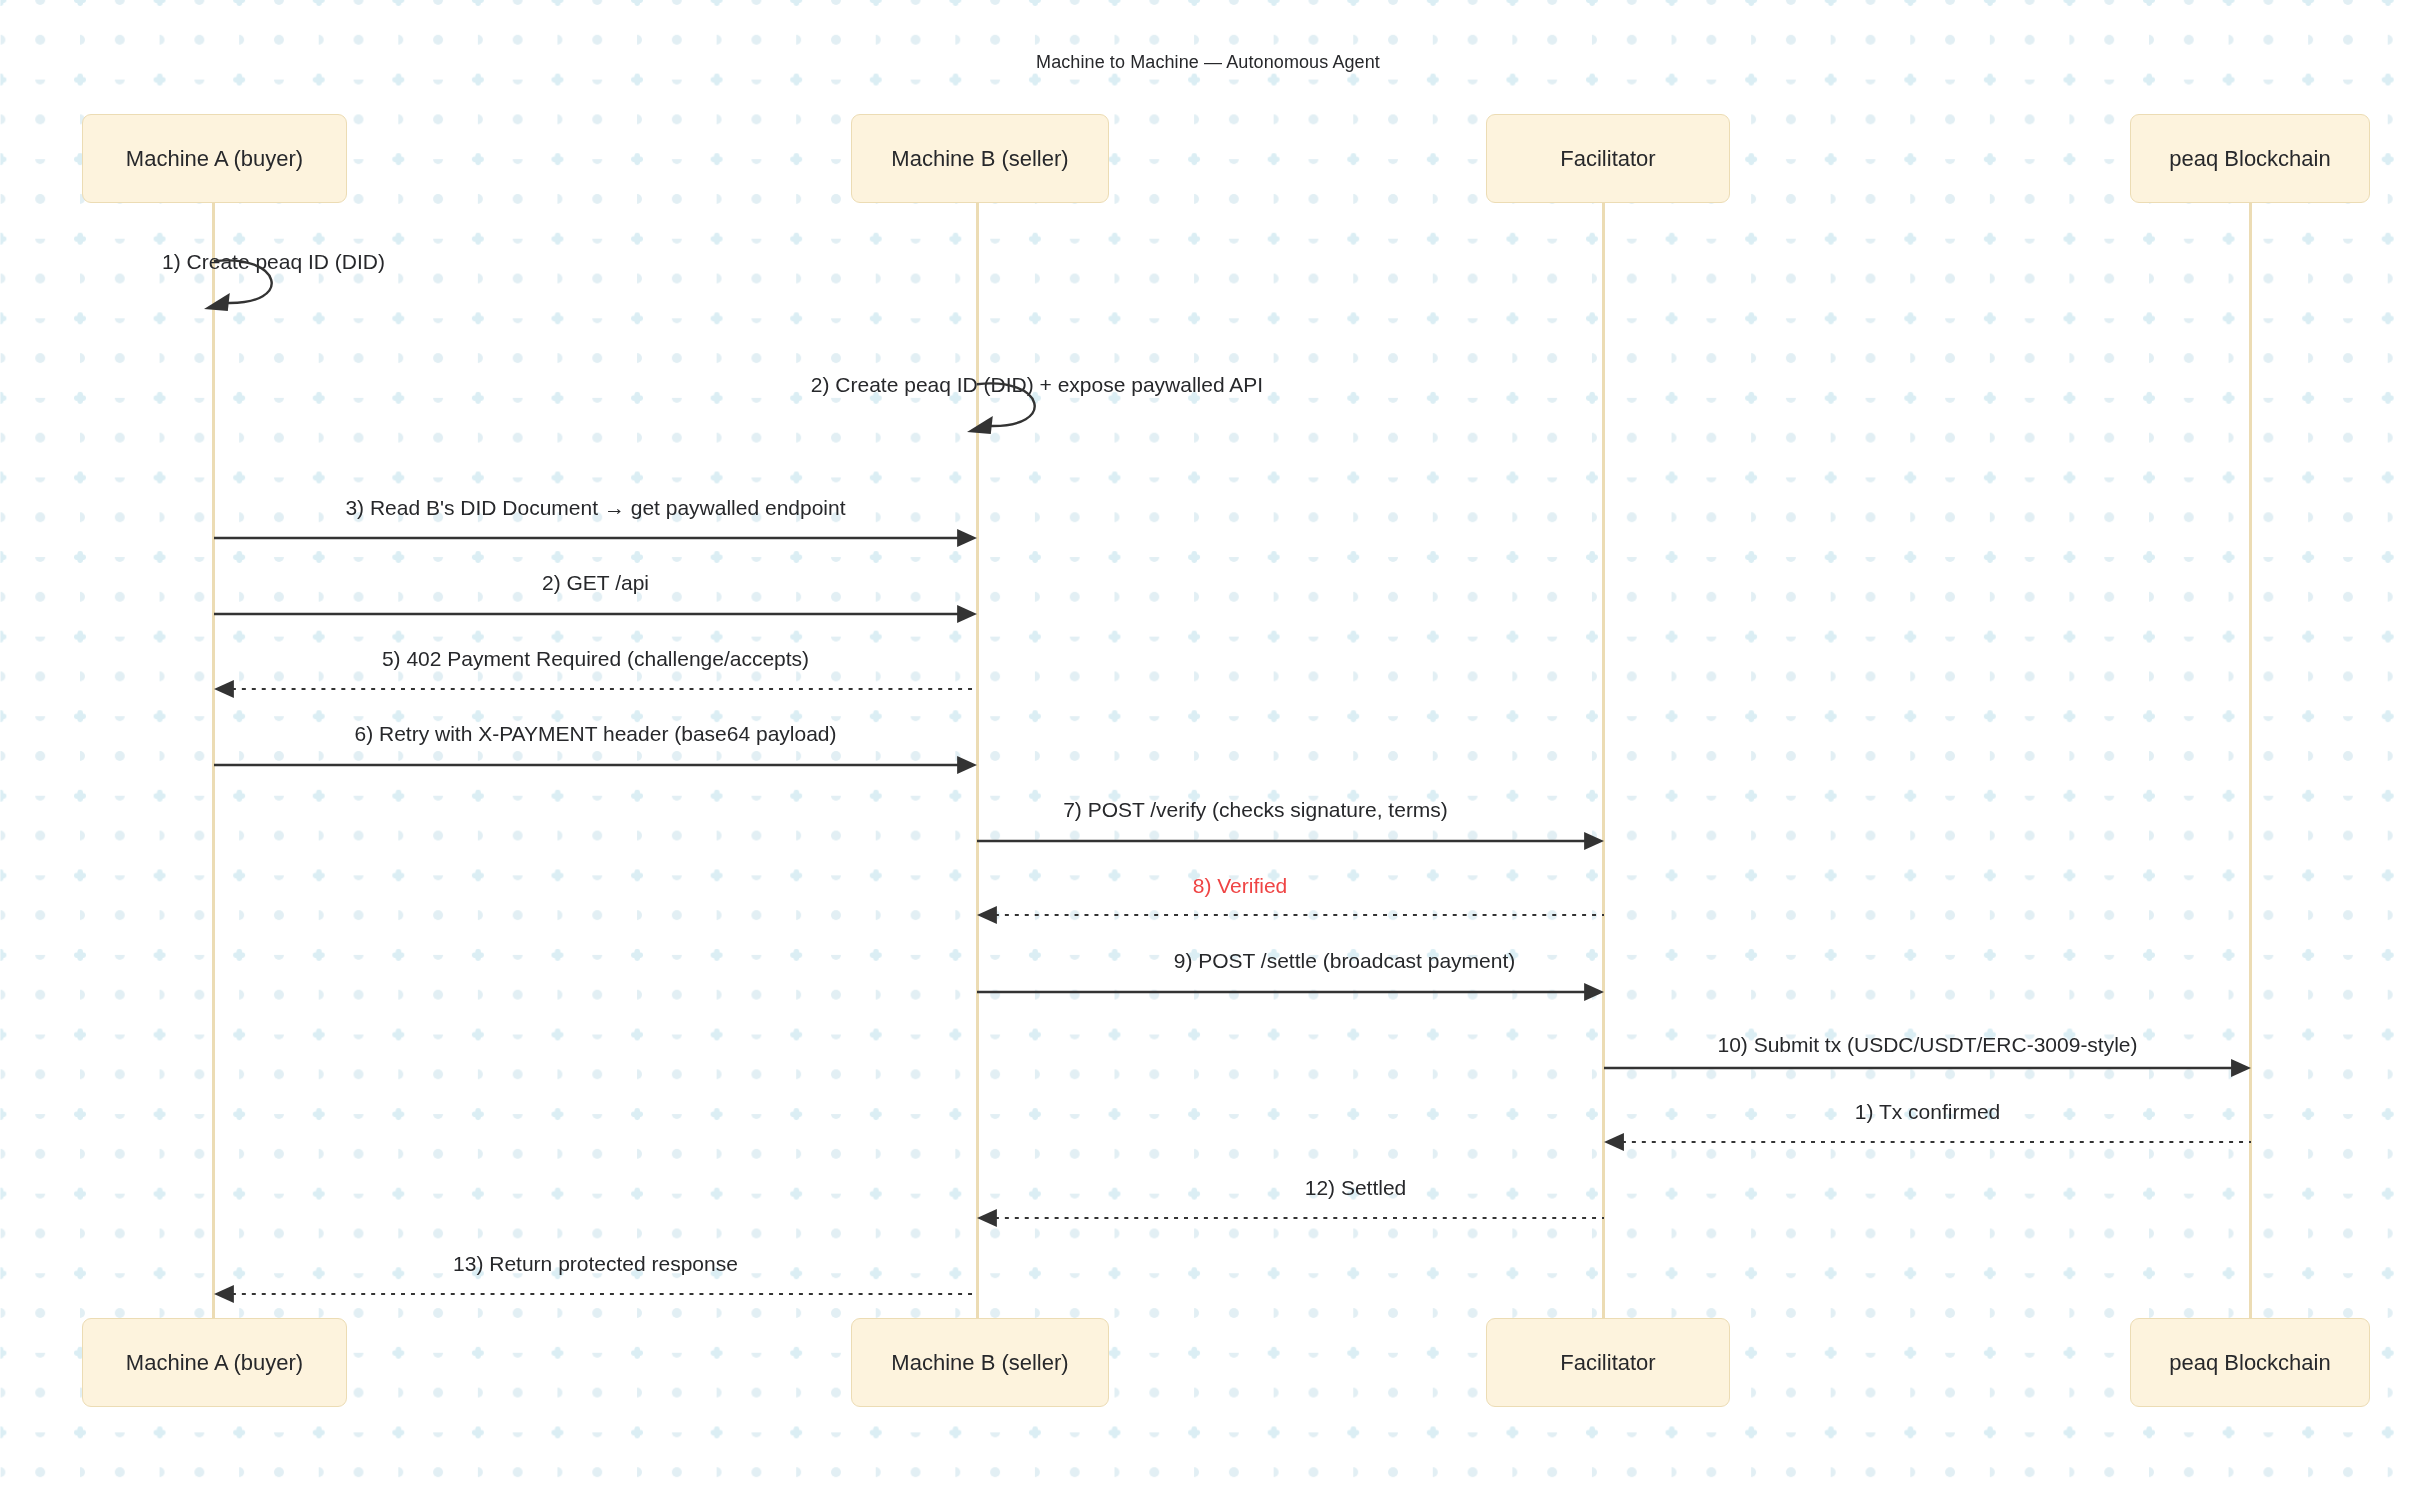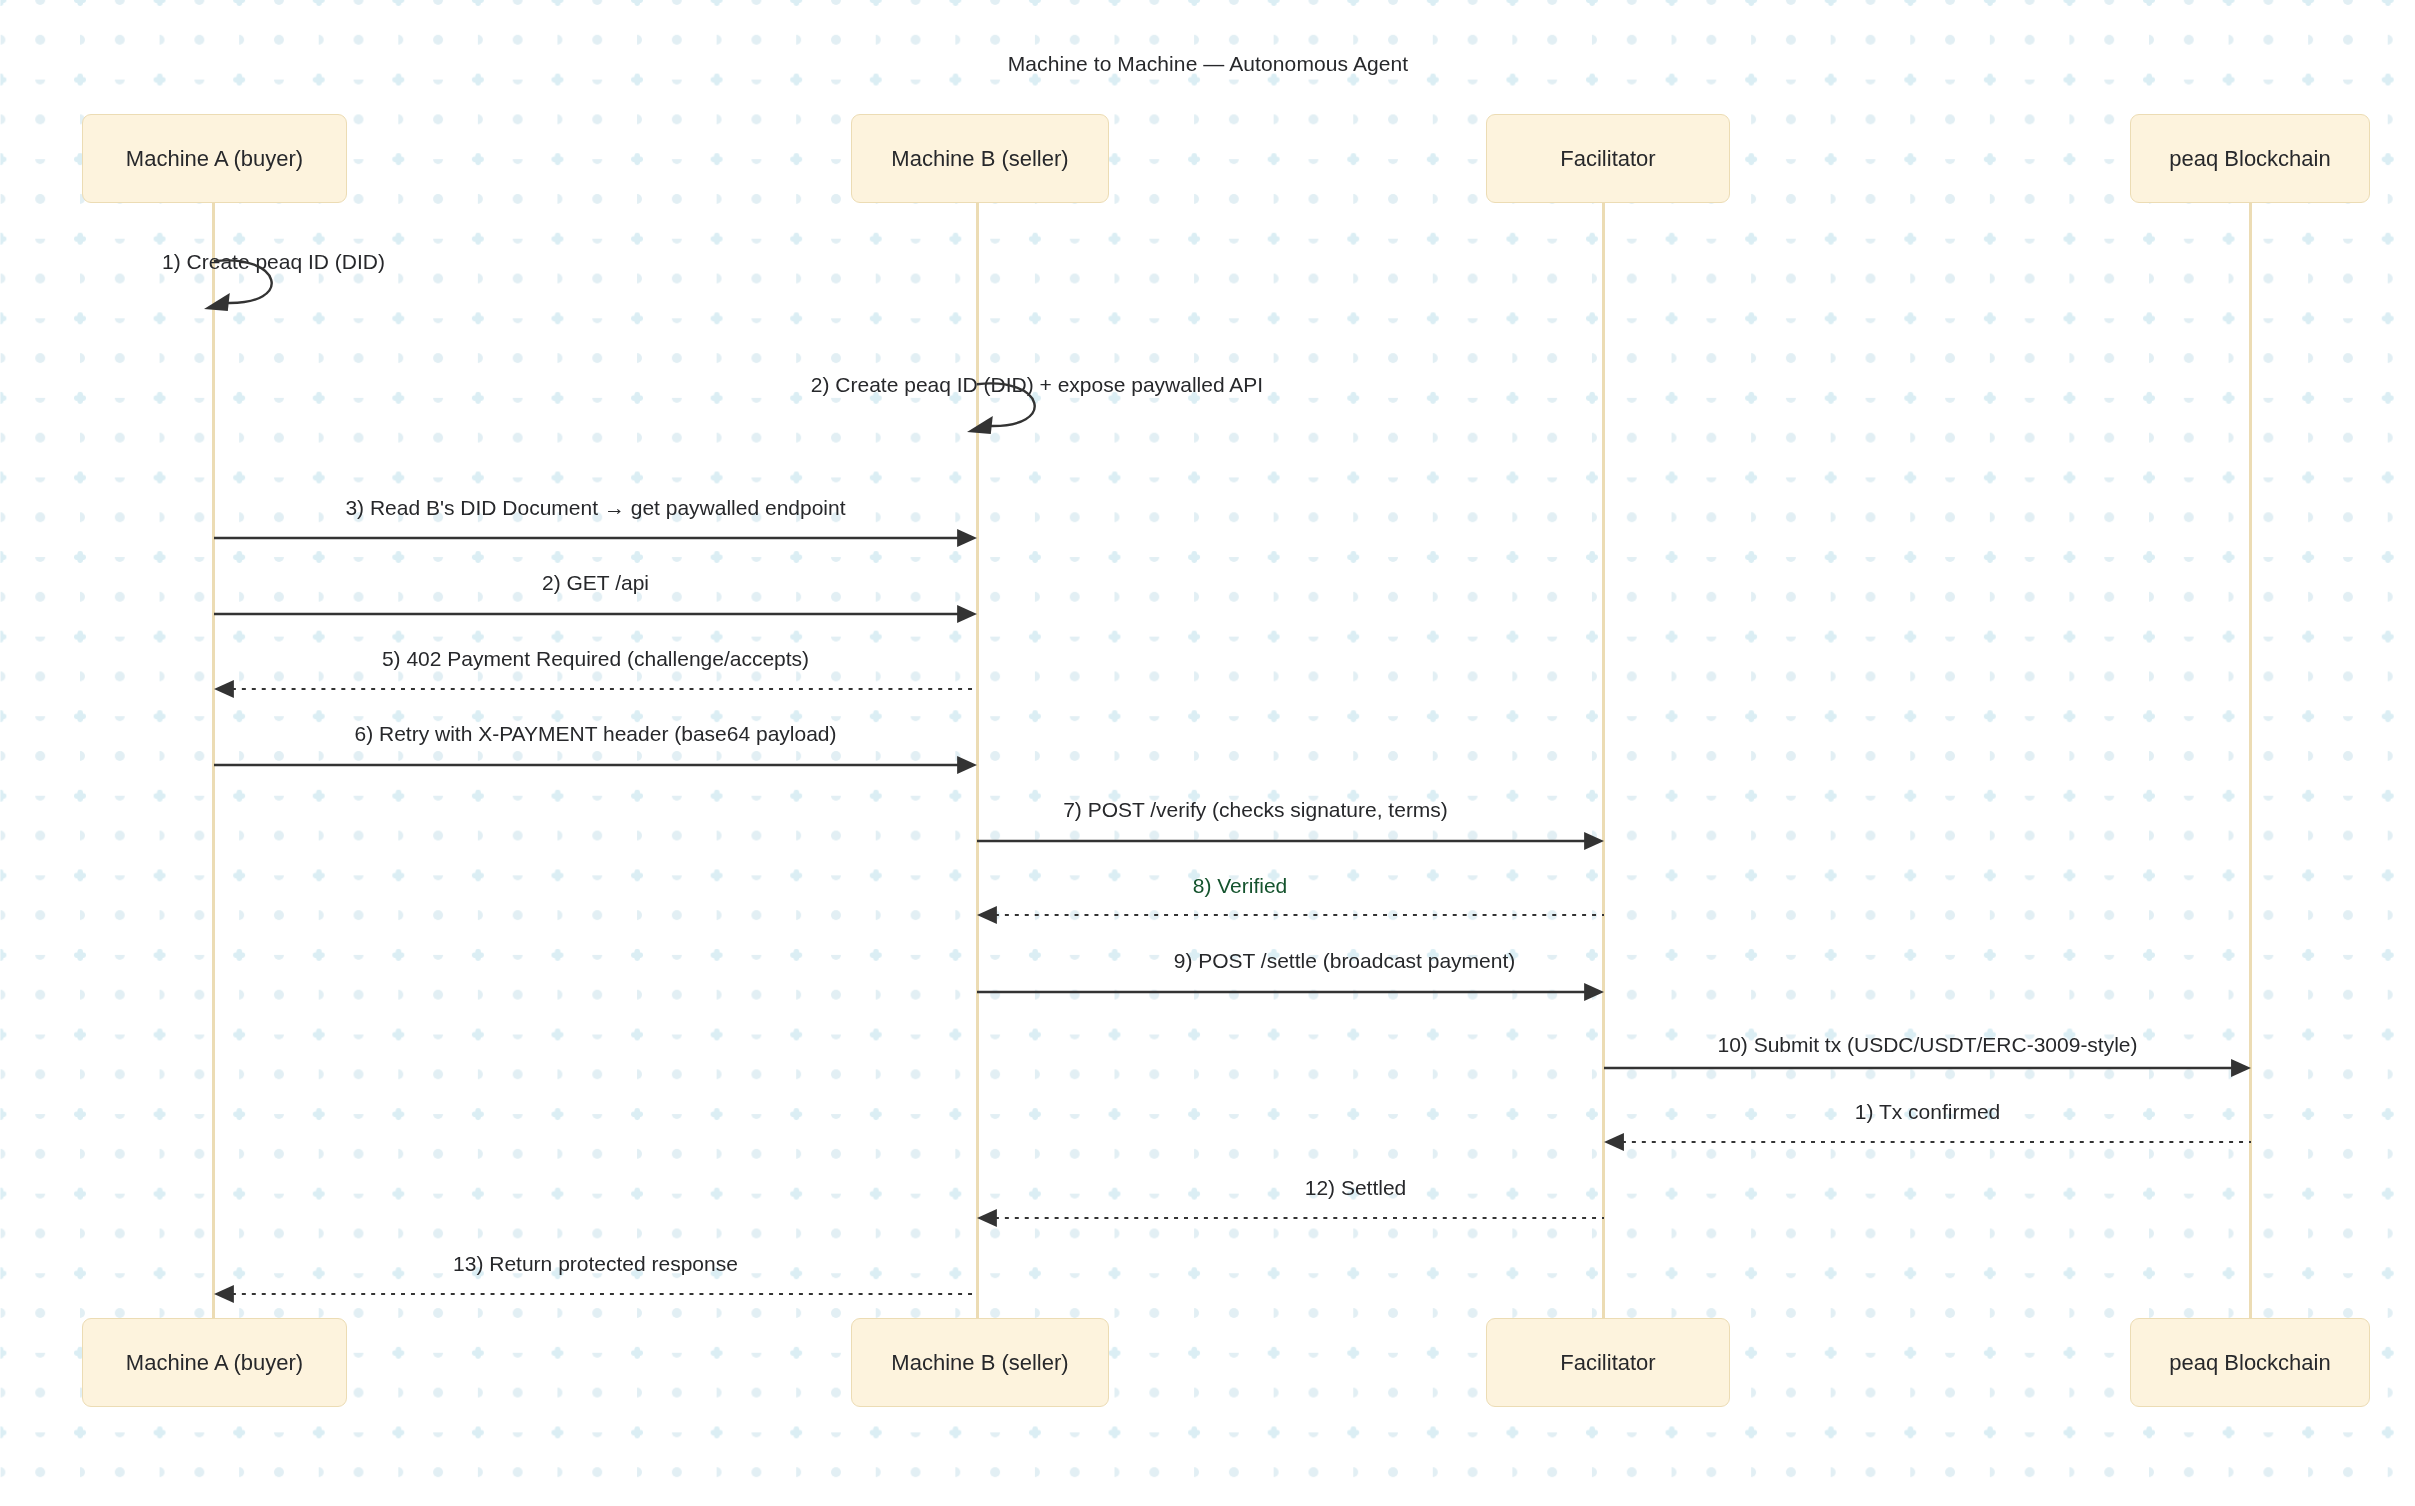--- a/index.html
+++ b/index.html
@@ -15,21 +15,21 @@
     position:absolute;left:0;top:0;width:2416px;height:1506px;
     z-index:0;pointer-events:none;
   }
   #diagram-root{
     position:absolute;left:0;top:0;width:2416px;height:1506px;z-index:2;
   }
   .diagram-title{
     position:absolute;
     top:52px;left:0;width:2416px;
     text-align:center;
-    font-size:21px;
+    font-size:18px;
     color:#27282b;
     letter-spacing:0.1px;
   }
   .actor-box{
     position:absolute;
     height:89px;
     background:#fdf3dd;
     border:1.6px solid #ecdcb4;
     border-radius:9px;
     display:flex;align-items:center;justify-content:center;
@@ -156,21 +156,21 @@
         </svg>
       </div>
       <div>
         <div class="msg-label" style="color: rgb(39, 40, 43); top: 798px; left: 942px; width: 627px;">7) POST /verify (checks signature, terms)</div>
         <svg class="msg-line-svg" width="627" height="28" style="left: 977px; top: 827px;" viewBox="0 0 630 28">
           <line x1="0" x2="612" y1="14" y2="14" stroke="#333333" stroke-width="2.6"></line>
           <polygon points="610,5 630,14 610,23" fill="#333333"></polygon>
         </svg>
       </div>
       <div>
-        <div class="msg-label" style="color: #14532d; top: 874px; left: 977px; width: 526px;">8) Verified</div>
+        <div class="msg-label" style="color: #ef4444; top: 874px; left: 977px; width: 526px;">8) Verified</div>
         <svg class="msg-line-svg" width="627" height="28" style="left: 977px; top: 901px;" viewBox="0 0 630 28">
           <line x1="18" x2="630" y1="14" y2="14" stroke="#333333" stroke-width="2.2" stroke-dasharray="4 6"></line>
           <polygon points="20,5 0,14 20,23" fill="#333333"></polygon>
         </svg>
       </div>
       <div>
         <div class="msg-label" style="color: rgb(39, 40, 43); top: 949px; left: 977px; width: 735px;">9) POST /settle (broadcast payment)</div>
         <svg class="msg-line-svg" width="627" height="28" style="left: 977px; top: 978px;" viewBox="0 0 630 28">
           <line x1="0" x2="612" y1="14" y2="14" stroke="#333333" stroke-width="2.6"></line>
           <polygon points="610,5 630,14 610,23" fill="#333333"></polygon>

